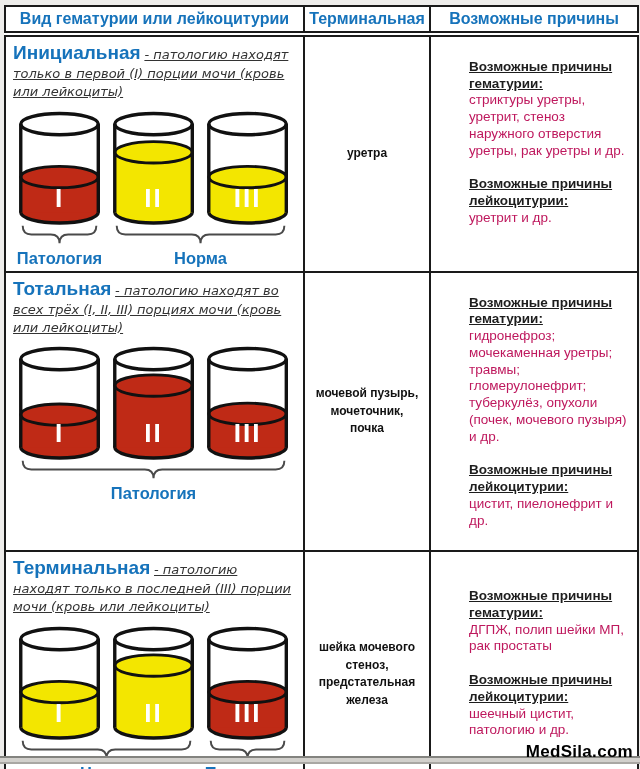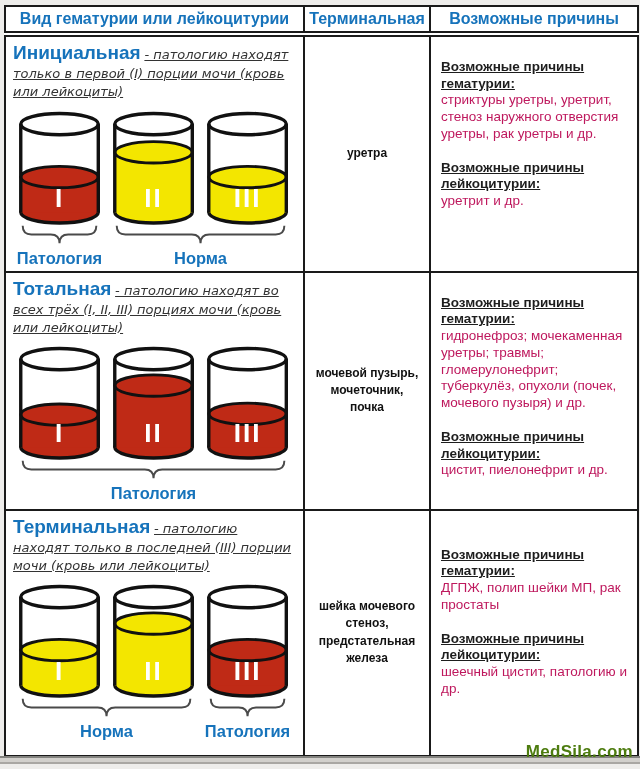--- a/index.html
+++ b/index.html
@@ -39,31 +39,31 @@
 
   td.col-loc {
     vertical-align:middle; text-align:center;
     font-weight:bold; font-size:12px; color:#111; padding:0 8px;
     line-height:1.45;
   }
   td.col-causes { vertical-align:top; padding:10px 10px 4px 10px; font-size:13.5px; line-height:1.24; }
   tbody tr:nth-child(1) td.col-causes { padding-top:22px; }
   tbody tr:nth-child(2) td.col-causes { padding-top:22px; }
   tbody tr:nth-child(3) td.col-causes { padding-top:36px; }
-  .cause-block { margin-bottom:17px; }
+  .cause-block { margin-bottom:17px;margin-left:28px; }
   .cause-heading { font-weight:bold; text-decoration:underline; color:#1d1d1d; }
   .cause-text { color:#be185d; }
 
   .bottom-band {
     position:absolute; left:0; top:756px; width:640px; height:8px;
     background:#d2d0cc; border-top:2px solid #83837f; border-bottom:2px solid #a9a7a3;
   }
   .watermark {
     position:absolute; right:7px; top:742px;
-    font-size:17px; font-weight:bold; color:#4d7c0f; letter-spacing:0.3px;
+    font-size:17px; font-weight:bold; color:#000000; letter-spacing:0.3px;
     background:transparent;
   }
 </style>
 </head>
 <body>
 
 <div class="table-wrap">
   <table class="results">
     <colgroup>
         <col class="c-type">

